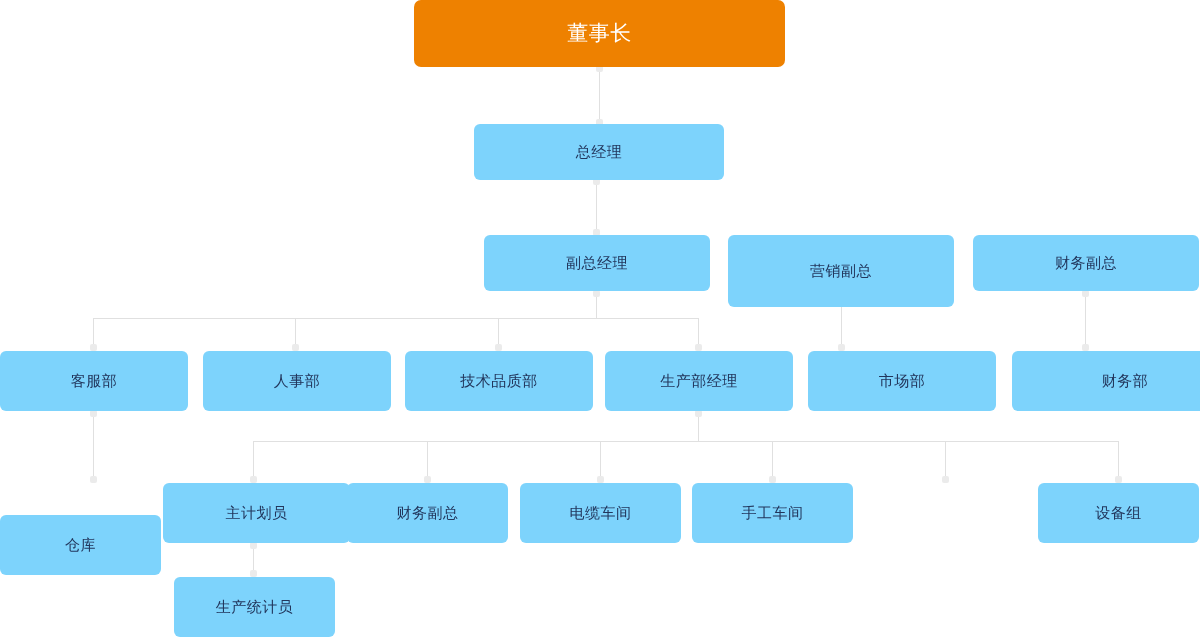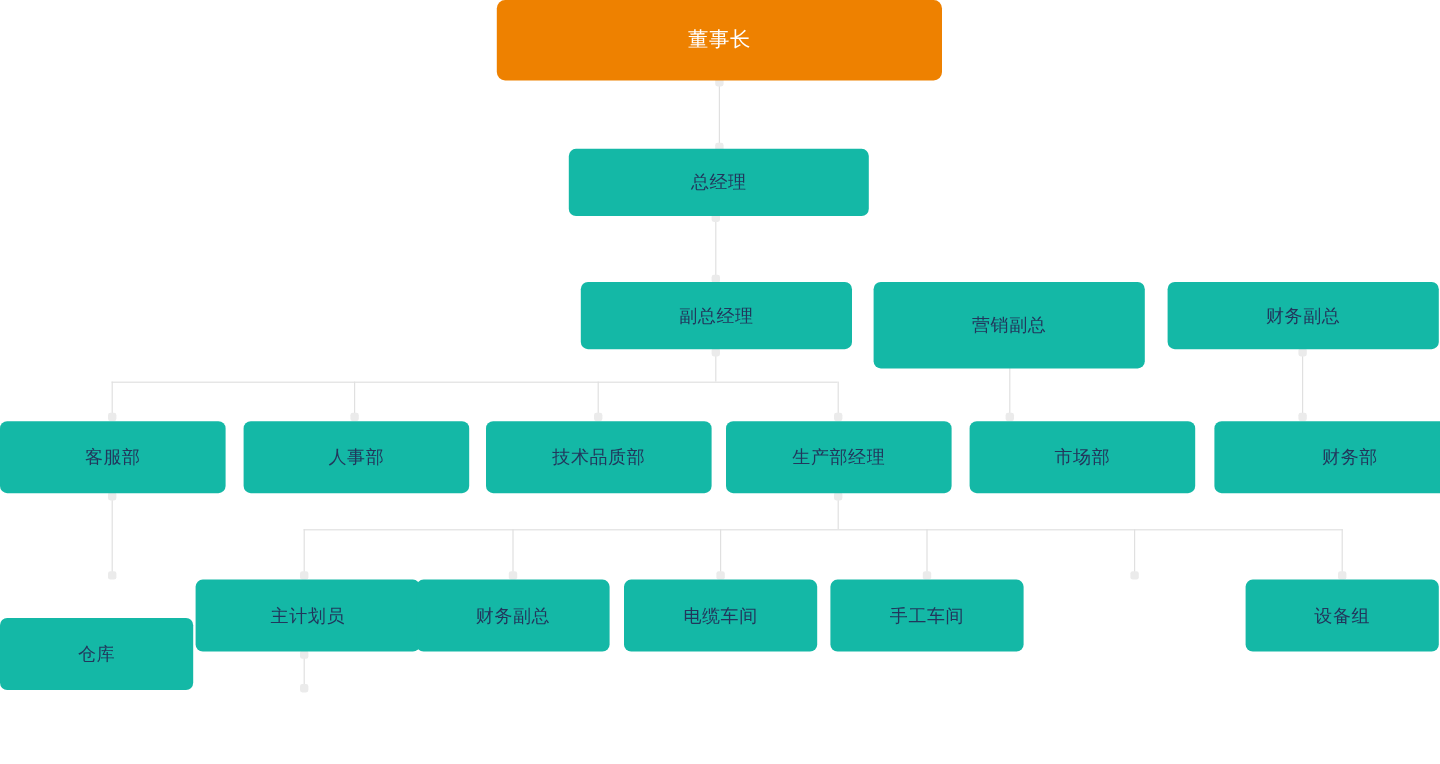--- a/index.html
+++ b/index.html
@@ -32,35 +32,35 @@
     left: 0;
     top: 0;
     width: 1200px;
     height: 637px;
     z-index: 2;
   }
   .node {
     position: absolute;
     box-sizing: border-box;
     border-radius: 6px;
-    background: #14b8a6;
+    background: #7dd3fc;
     color: #22365c;
     display: flex;
     align-items: center;
     justify-content: center;
     font-size: 15px;
     line-height: 1;
     letter-spacing: 0.5px;
     white-space: nowrap;
     user-select: none;
   }
   .node.root {
     background: #ee8100;
     color: #ffffff;
-    font-size: 17px;
+    font-size: 21px;
     border-radius: 7px;
   }
   .node-label {
     display: block;
   }
   
   .conn-v {
     position: absolute;
     width: 1px;
     background: #e0e0e0;
@@ -189,15 +189,18 @@
     <div class="node" style="left:520px; top:483px; width:161px; height:60px;">
       <span class="node-label">电缆车间</span>
     </div>
     <div class="node" style="left:692px; top:483px; width:161px; height:60px;">
       <span class="node-label">手工车间</span>
     </div>
     <div class="node" style="left:1038px; top:483px; width:161px; height:60px;">
       <span class="node-label">设备组</span>
     </div>
 
+    <div class="node" style="left:174px; top:577px; width:161px; height:60px;">
+      <span class="node-label">生产统计员</span>
+    </div>
 
   </div>
 </div>
 
 </body></html>

